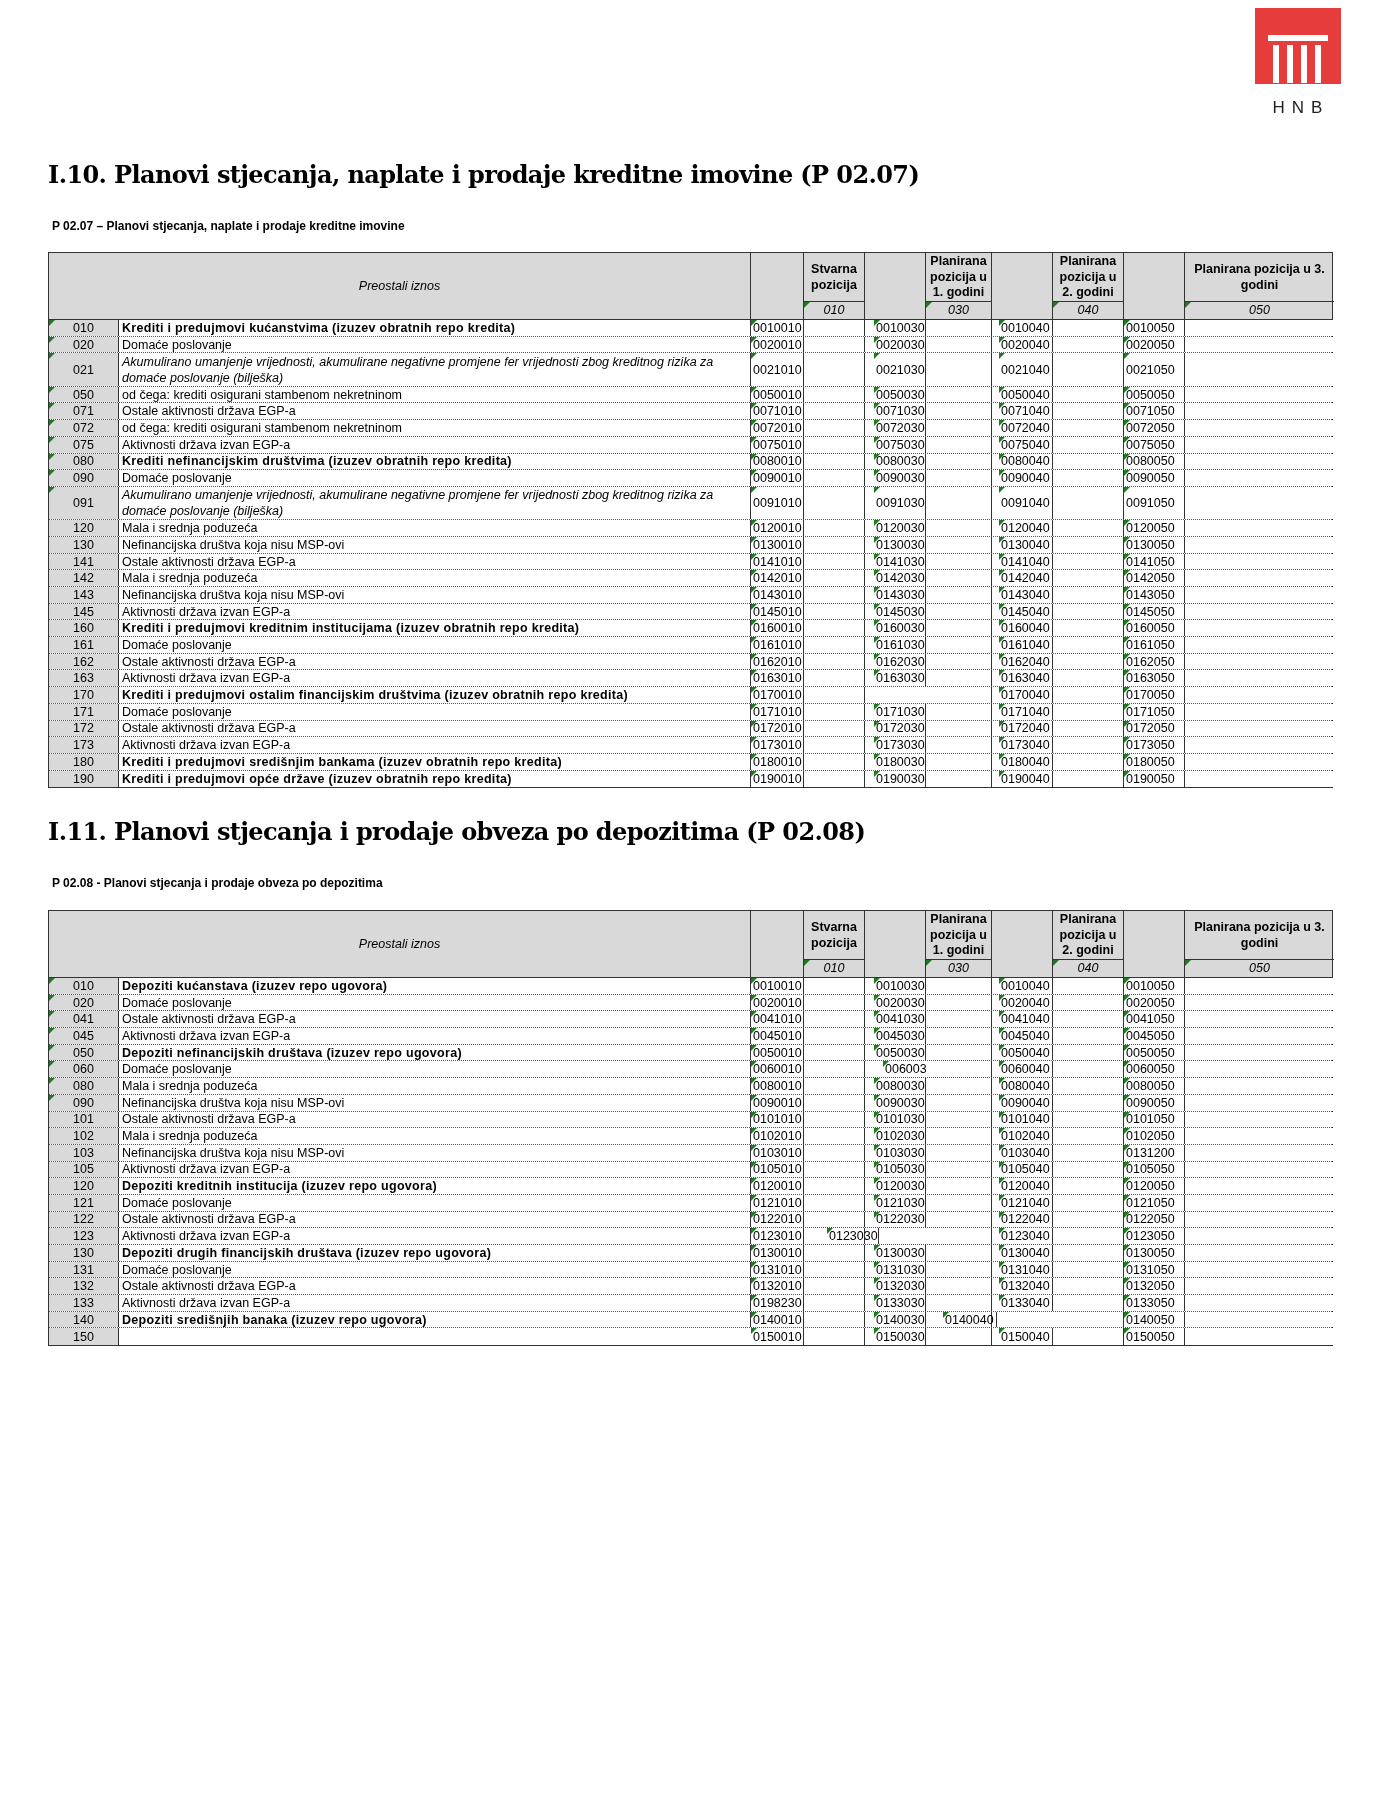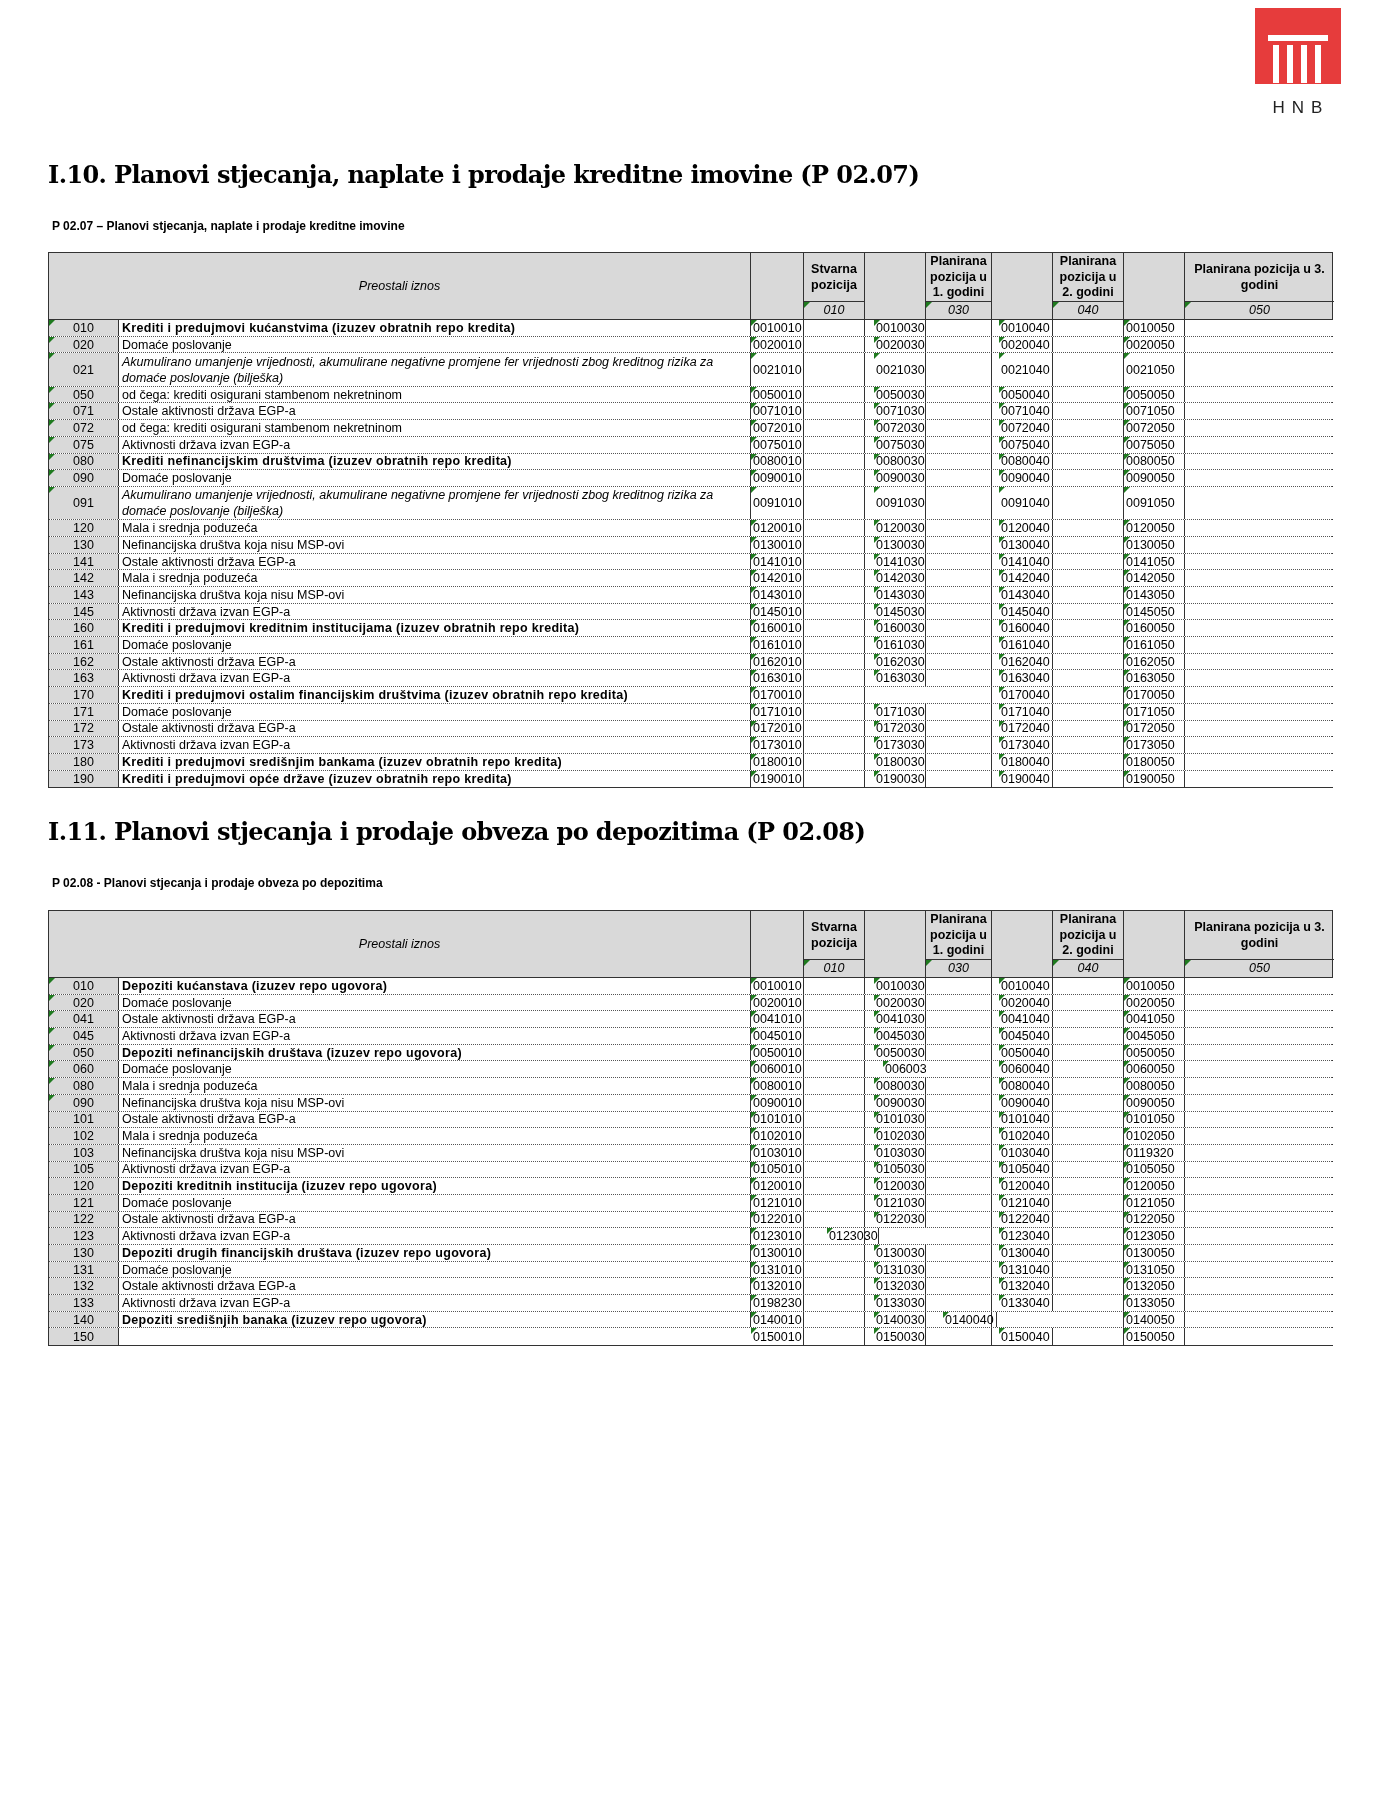--- a/index.html
+++ b/index.html
@@ -1080,21 +1080,21 @@
           <span>0103030</span>
           <span class="tri"></span>
         </div>
         <div class="cell c-val" style="left: 877px; width: 66px;"></div>
         <div class="cell c-ref" style="left: 950px; width: 54px;">
           <span>0103040</span>
           <span class="tri"></span>
         </div>
         <div class="cell c-val" style="left: 1004px; width: 71px;"></div>
         <div class="cell c-ref" style="left: 1075px; width: 61px;">
-          <span>0119320</span>
+          <span>0131200</span>
           <span class="tri"></span>
         </div>
         <div class="cell c-val c-last" style="left: 1136px; width: 149px;"></div>
       </div>
       <div class="row">
         <div class="cell c-code">
           <span>105</span>
         </div>
         <div class="cell c-label normal">Aktivnosti država izvan EGP-a</div>
         <div class="cell c-ref" style="left: 702px; width: 53px;">

